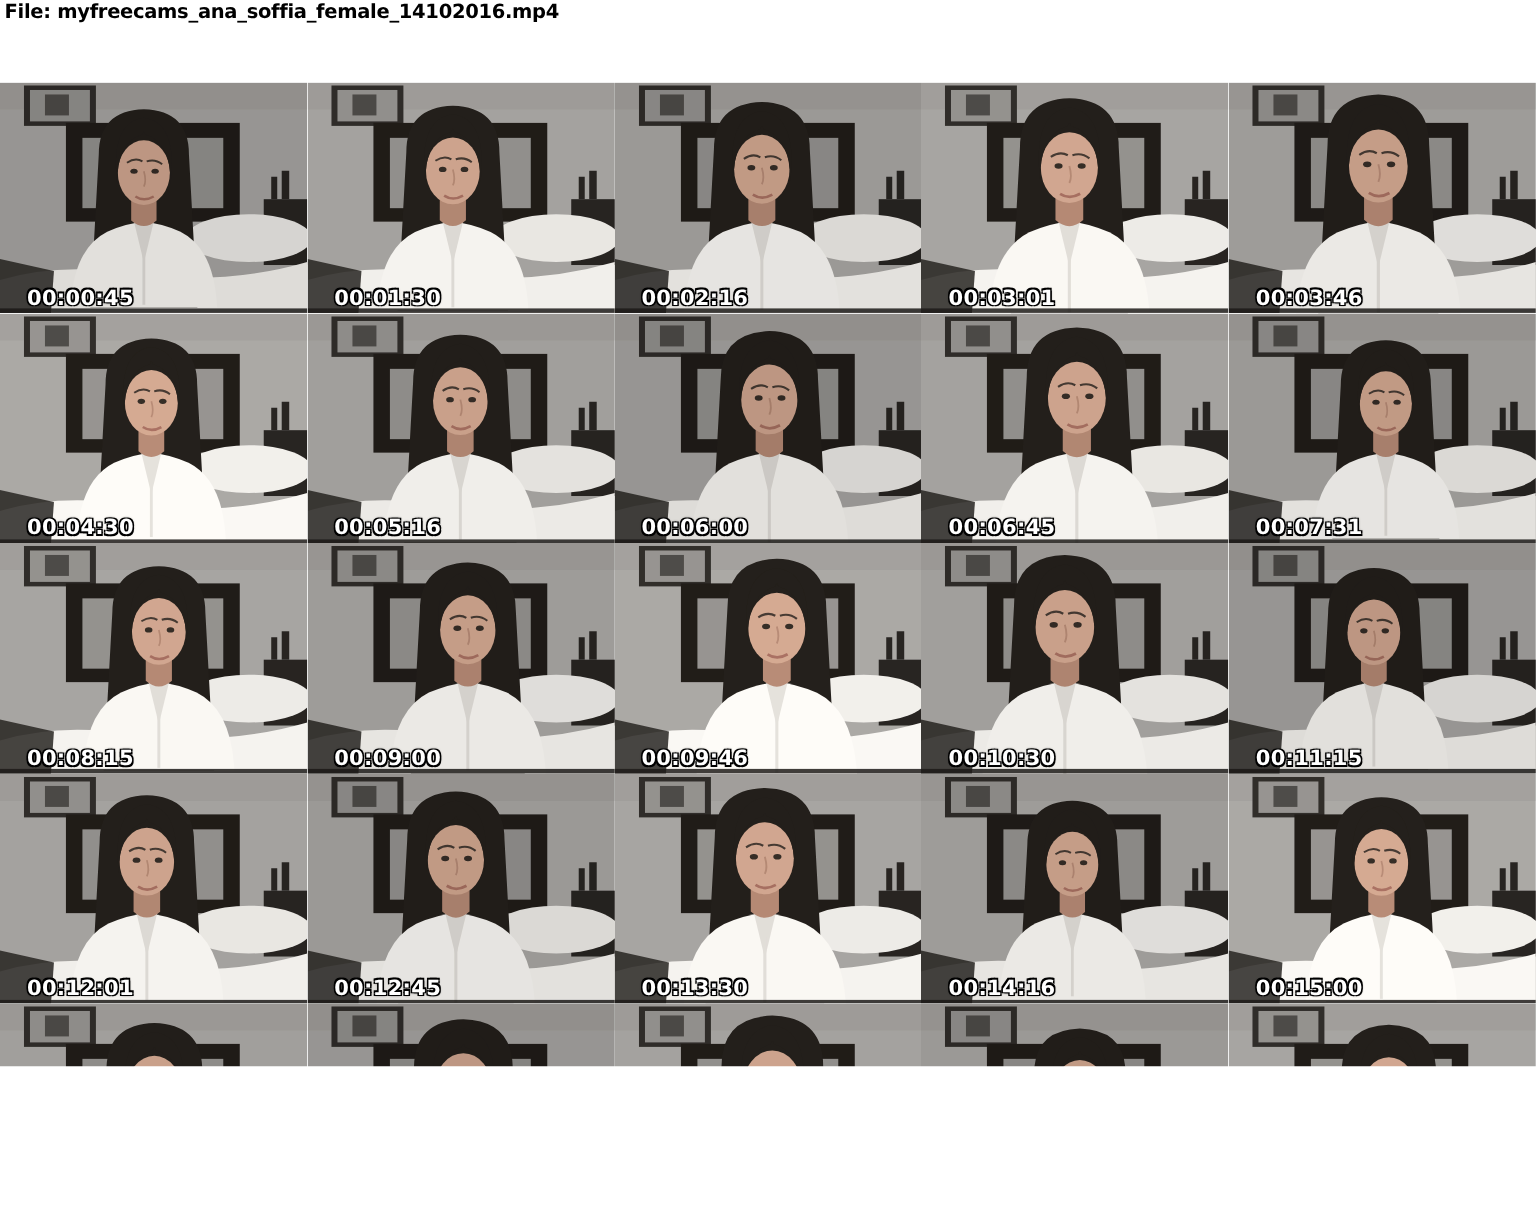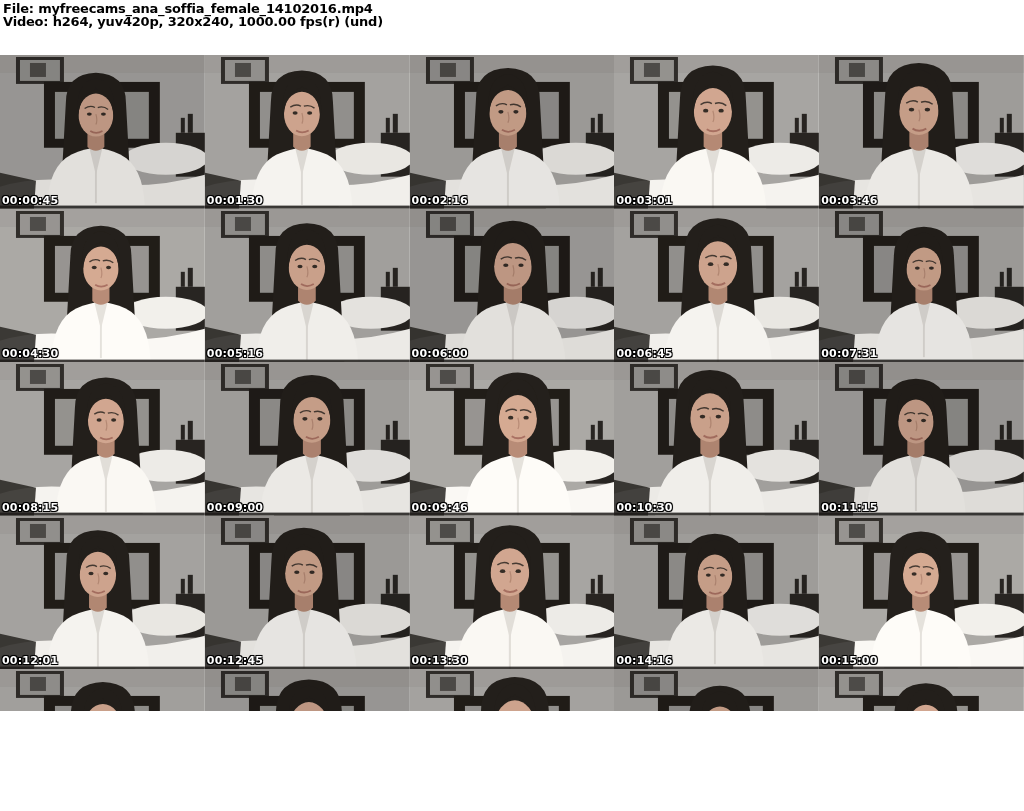--- a/index.html
+++ b/index.html
@@ -29,41 +29,40 @@
     width: 1024px;
   }
   .cell { position: relative; margin: 0; overflow: hidden; }
   .cell svg { display: block; width: 100%; height: 100%; filter: brightness(var(--b, 1)); }
   .person {
     transform: translateX(var(--dx, 0px)) scale(var(--s, 1));
     transform-origin: 102px 95px;
   }
   .ts {
     position: absolute;
-    left: 2px;
+    left: 18px;
     bottom: 2px;
     font-weight: bold;
-    font-size: 11px;
+    font-size: 14px;
     letter-spacing: 0.2px;
     color: var(--c-timestamp_text, #fff);
     text-shadow:
       -1px -1px 0 var(--c-timestamp_outline, #000),
        1px -1px 0 var(--c-timestamp_outline, #000),
       -1px  1px 0 var(--c-timestamp_outline, #000),
        1px  1px 0 var(--c-timestamp_outline, #000),
        0 0 2px var(--c-timestamp_outline, #000);
   }
 </style>
 </head>
 <body>
 
 <div class="sheet">
   <header class="hdr">
     <div>File: myfreecams_ana_soffia_female_14102016.mp4</div>
-    <div>Video: h264, yuv420p, 320x240, 1000.00 fps(r) (und)</div>
   </header>
   <div class="grid" id="grid">
       <figure class="cell" style="--dx: -6px; --s: 0.940; --b: 0.940;">
     <svg viewBox="0 0 205 154" preserveAspectRatio="none" aria-hidden="true">
 
       <rect x="0" y="0" width="205" height="154" style="fill:var(--c-wall)"></rect>
       <rect x="0" y="0" width="205" height="18" style="fill:var(--c-wall_shadow);opacity:.35"></rect>
 
       <g>
         <rect x="16" y="2" width="48" height="27" style="fill:var(--c-frame_dark)"></rect>

